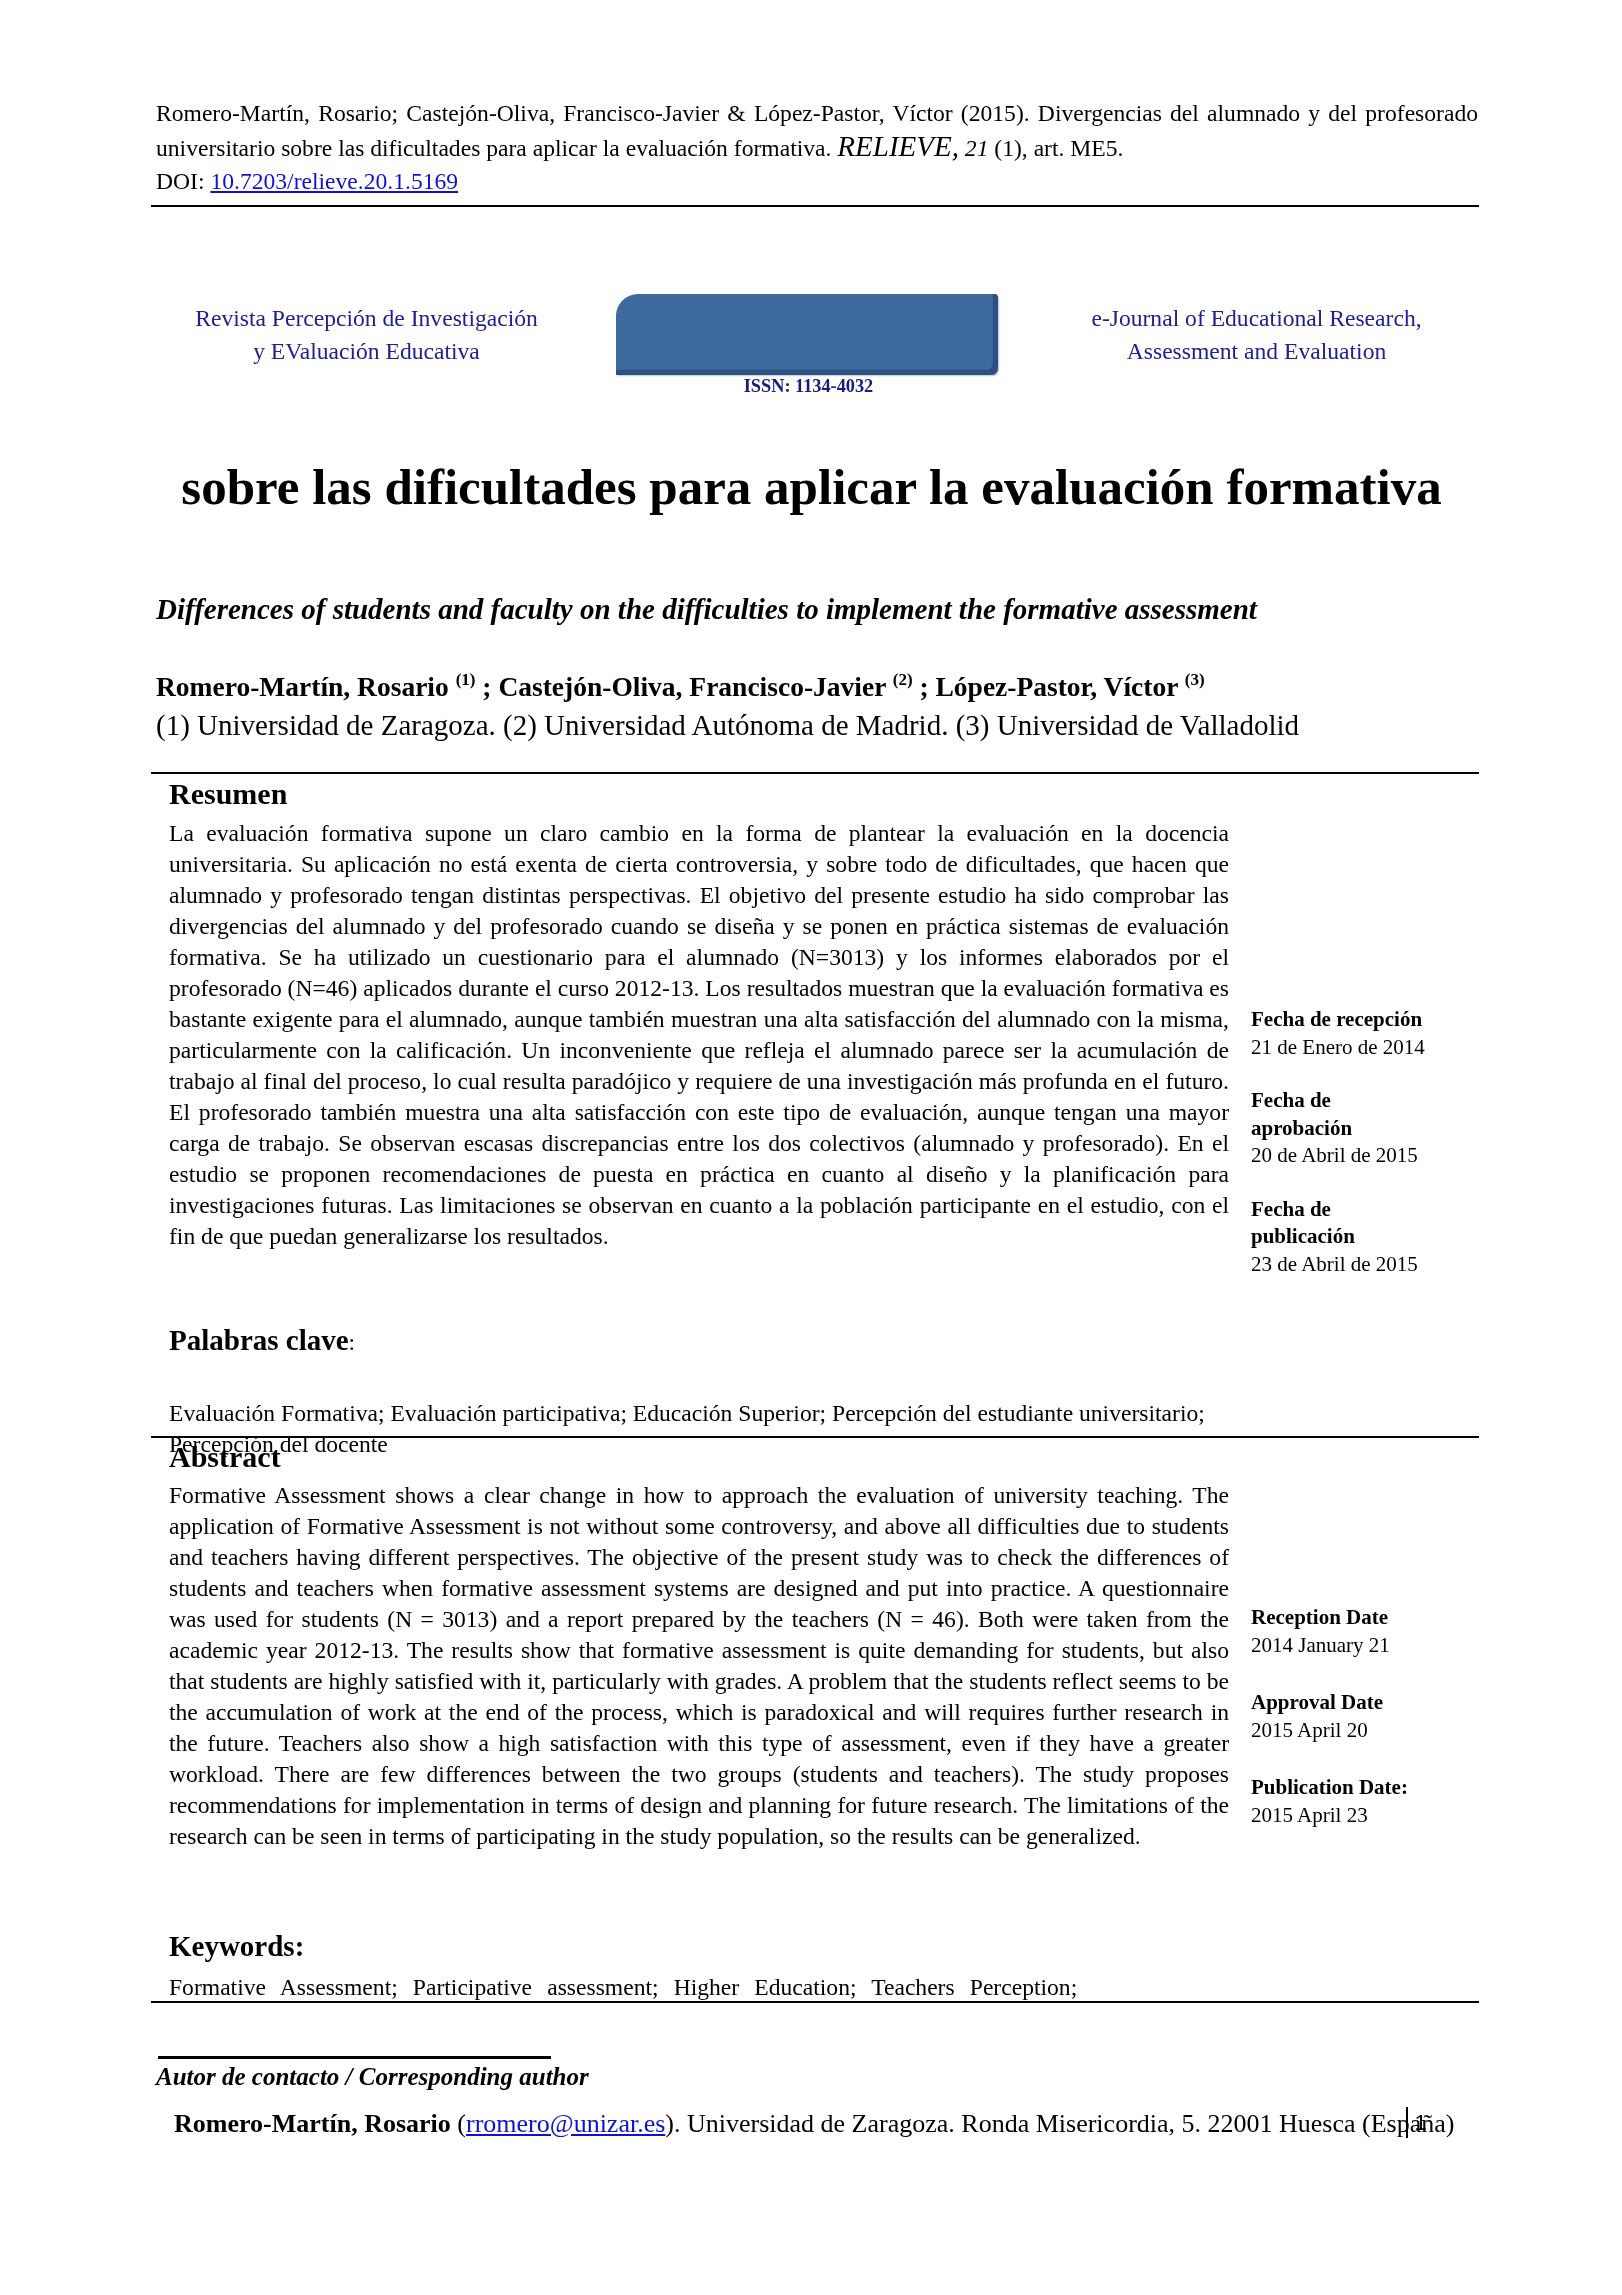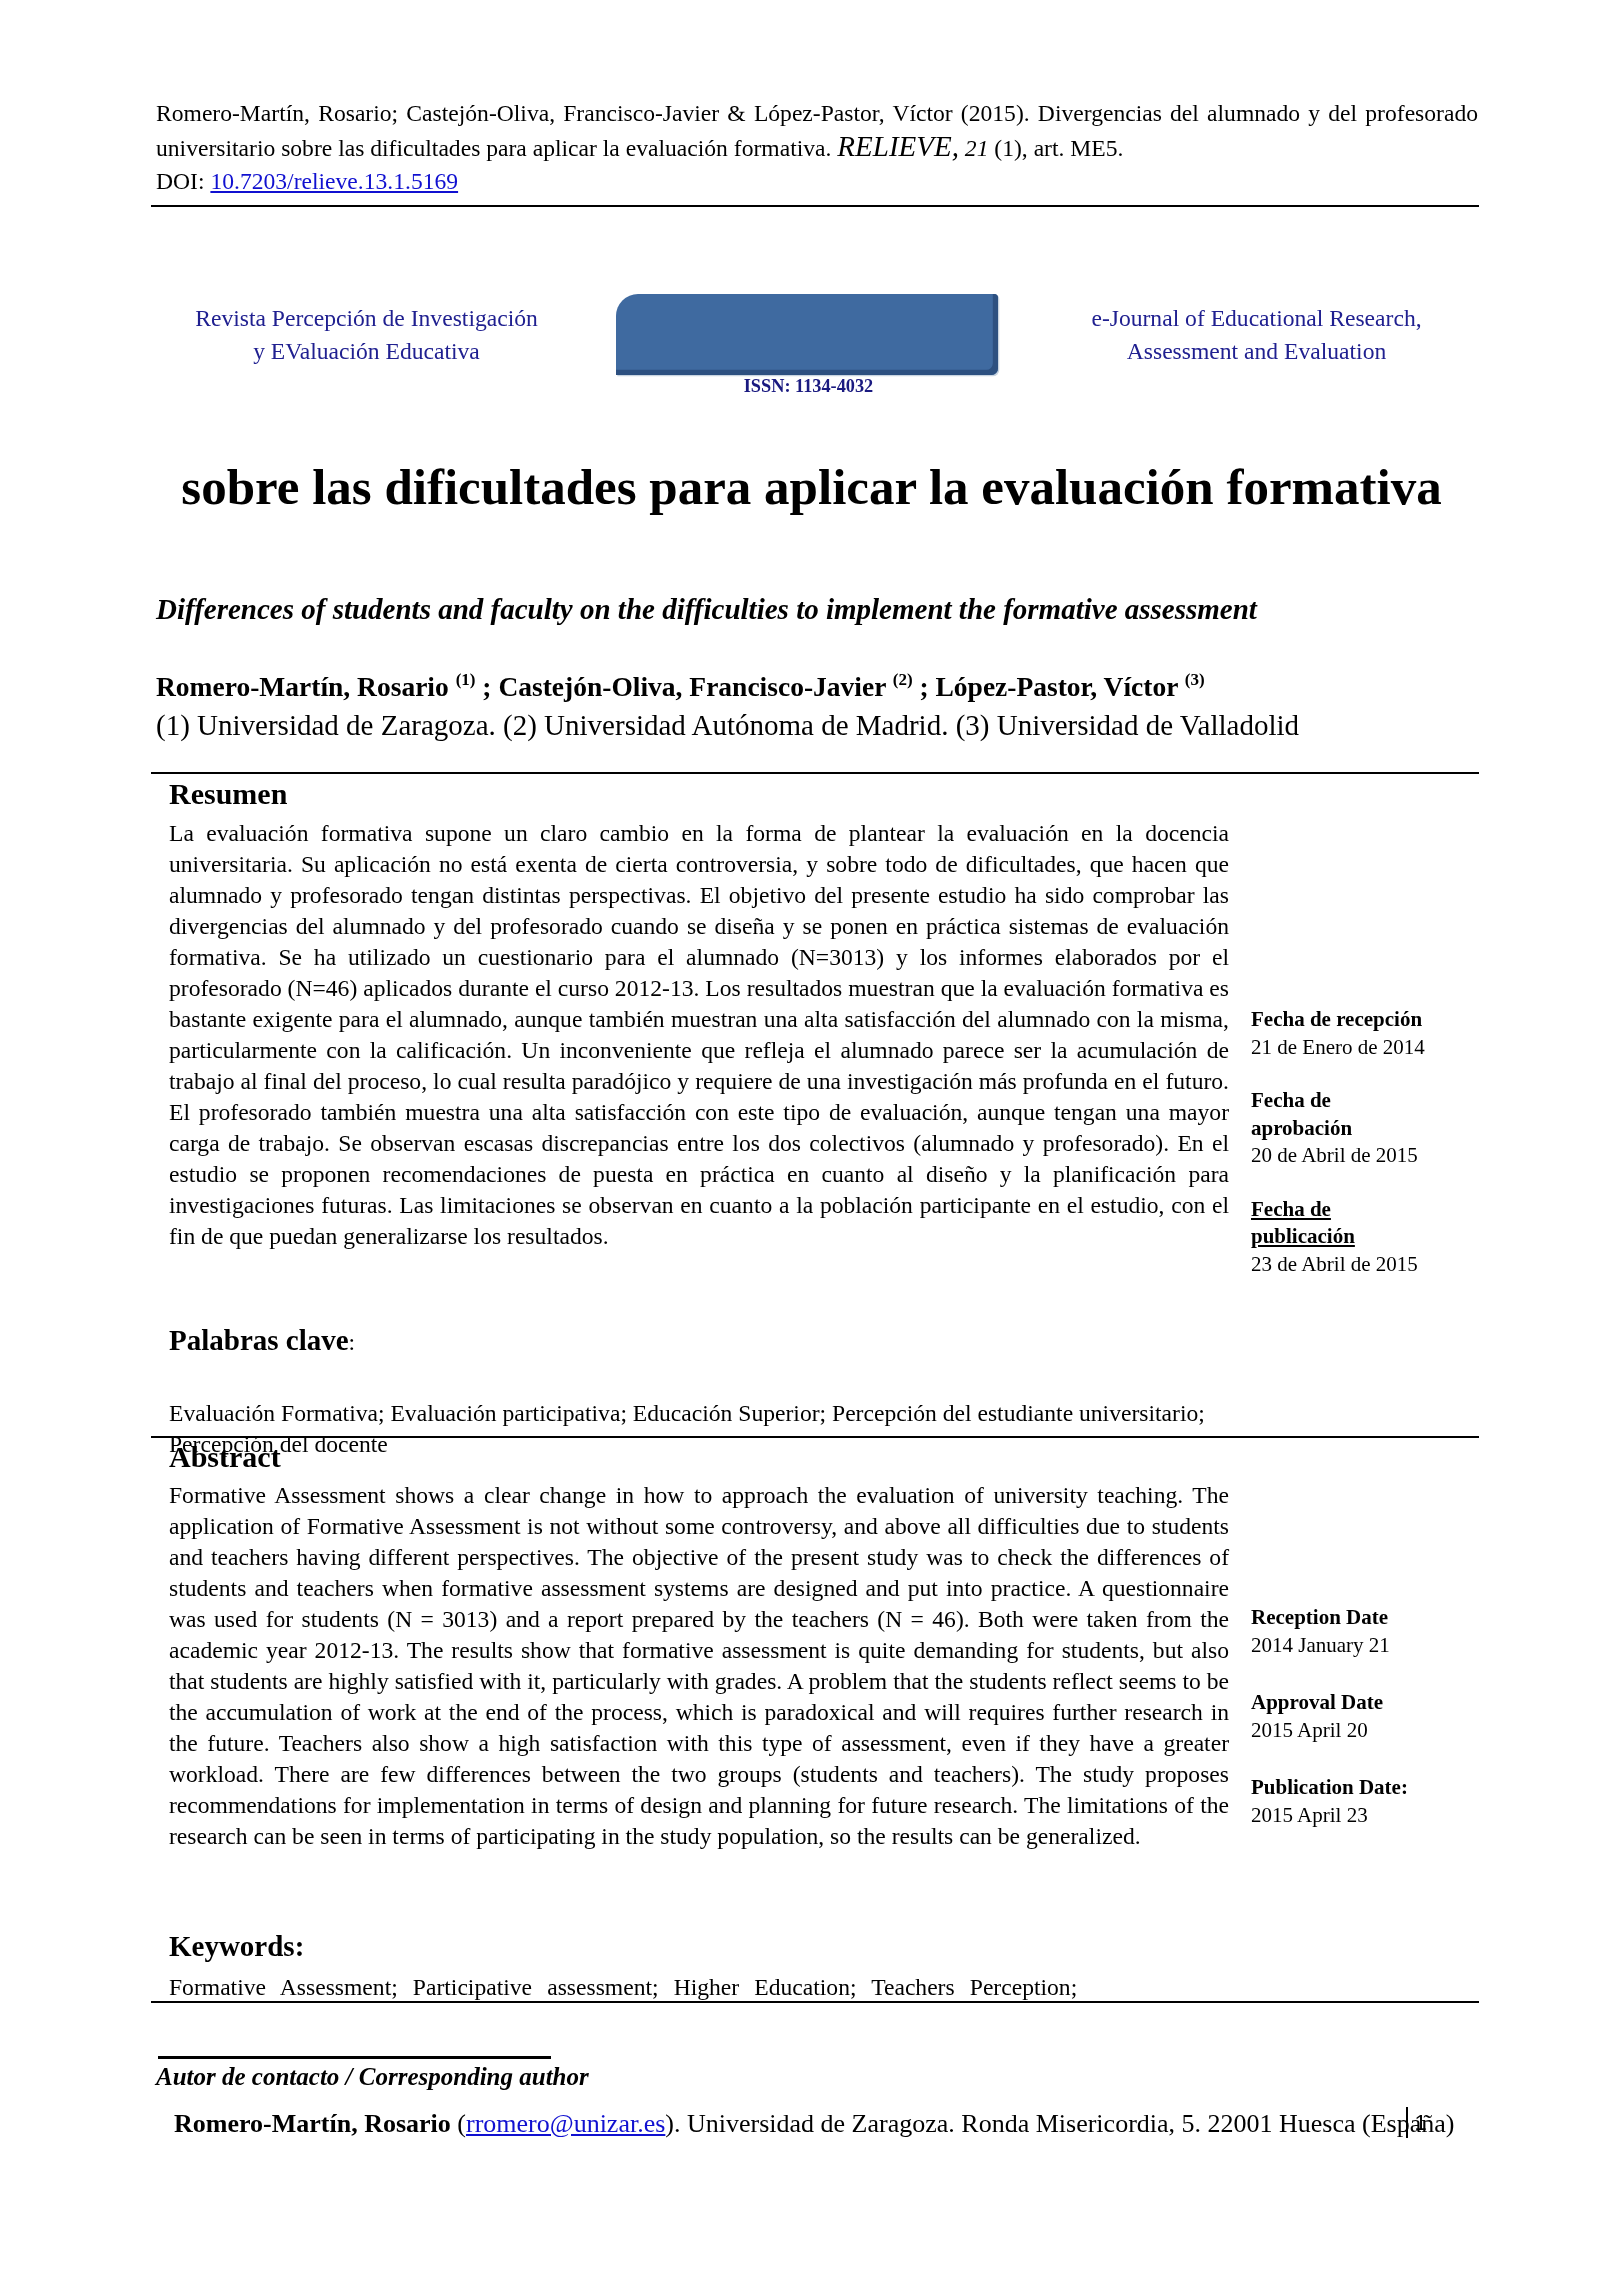--- a/index.html
+++ b/index.html
@@ -38,21 +38,21 @@
   .corr-label { left: 156px; top: 2063px; font-size: 25px; font-style: italic; font-weight: bold; }
   .corr-text { left: 174px; top: 2107px; width: 1302px; font-size: 26px; line-height: 34px; text-align: justify; }
 </style>
 </head>
 <body>
 
 <div class="abs cite">
   <span>Romero-Martín, Rosario; Castejón-Oliva, Francisco-Javier &amp; López-Pastor, Víctor (2015). Divergencias del alumnado y del profesorado universitario sobre las dificultades para aplicar la evaluación formativa.</span>
   <span class="journal">RELIEVE,</span>
   <span class="vol">21</span><span> (1), art. ME5.</span><br>
-  <span>DOI: </span><a class="link">10.7203/relieve.13.1.5169</a>
+  <span>DOI: </span><a class="link">10.7203/relieve.20.1.5169</a>
 </div>
 <div class="rule" style="left:151px; top:205px; width:1328px; height:2px;"></div>
 
 <div class="abs mast-left">
   <div>Revista Percepción de Investigación</div>
   <div>y EValuación Educativa</div>
 </div>
 <div class="abs logo">
   <div class="logo-box"></div>
 </div>
@@ -78,21 +78,21 @@
 <div class="abs sec-head" style="left:169px; top:777px;">Resumen</div>
 <div class="abs body-text" style="left:169px; top:818px; width:1060px;">La evaluación formativa supone un claro cambio en la forma de plantear la evaluación en la docencia universitaria. Su aplicación no está exenta de cierta controversia, y sobre todo de dificultades, que hacen que alumnado y profesorado tengan distintas perspectivas. El objetivo del presente estudio ha sido comprobar las divergencias del alumnado y del profesorado cuando se diseña y se ponen en práctica sistemas de evaluación formativa. Se ha utilizado un cuestionario para el alumnado (N=3013) y los informes elaborados por el profesorado (N=46) aplicados durante el curso 2012-13. Los resultados muestran que la evaluación formativa es bastante exigente para el alumnado, aunque también muestran una alta satisfacción del alumnado con la misma, particularmente con la calificación. Un inconveniente que refleja el alumnado parece ser la acumulación de trabajo al final del proceso, lo cual resulta paradójico y requiere de una investigación más profunda en el futuro. El profesorado también muestra una alta satisfacción con este tipo de evaluación, aunque tengan una mayor carga de trabajo. Se observan escasas discrepancias entre los dos colectivos (alumnado y profesorado). En el estudio se proponen recomendaciones de puesta en práctica en cuanto al diseño y la planificación para investigaciones futuras. Las limitaciones se observan en cuanto a la población participante en el estudio, con el fin de que puedan generalizarse los resultados.</div>
 
 <div class="sideblock" style="top:1006px;">
   <div class="side-label">Fecha de recepción</div>
   <div class="side-value">21 de Enero de 2014</div>
   <div style="height:26px"></div>
   <div class="side-label" style="width:144px;">Fecha de aprobación</div>
   <div class="side-value">20 de Abril de 2015</div>
   <div style="height:26px"></div>
-  <div class="side-label" style="width:144px;text-decoration:underline;">Fecha de publicación</div>
+  <div class="side-label" style="width:144px;">Fecha de publicación</div>
   <div class="side-value">23 de Abril de 2015</div>
 </div>
 
 <div class="abs sec-head" style="left:169px; top:1324px; font-size:29px;">
   <span>Palabras clave</span><span style="font-weight:normal; font-size:23.6px;">:</span>
 </div>
 <div class="abs body-text" style="left:169px; top:1370px; width:1060px; text-align:left;margin-top:28px;">Evaluación Formativa; Evaluación participativa; Educación Superior; Percepción del estudiante universitario; Percepción del docente</div>
 
 <div class="rule" style="left:151px; top:1436px; width:1328px; height:2px;"></div>
 

